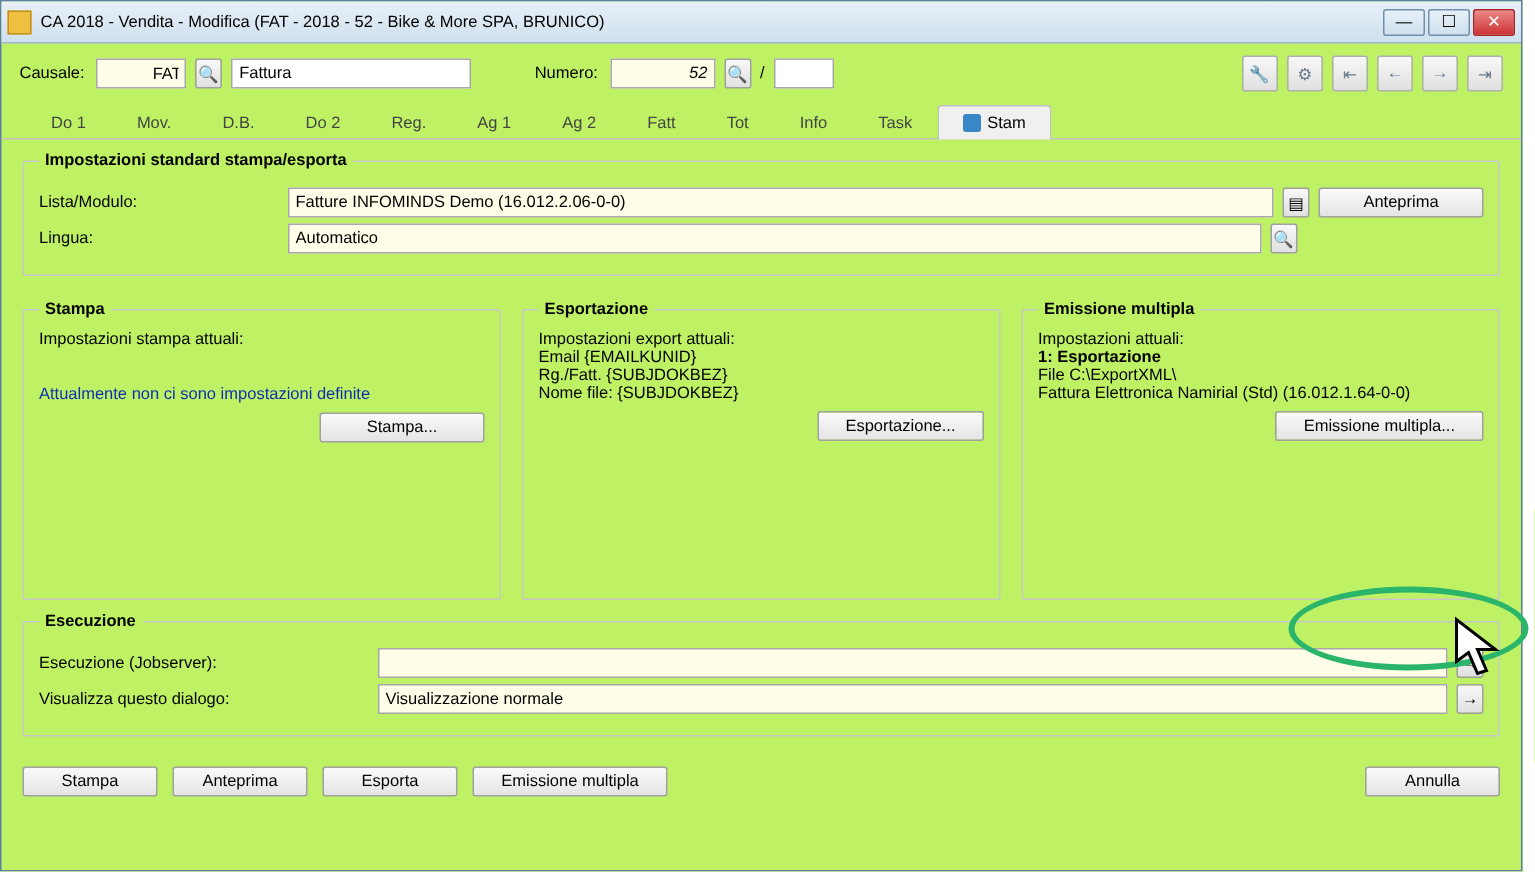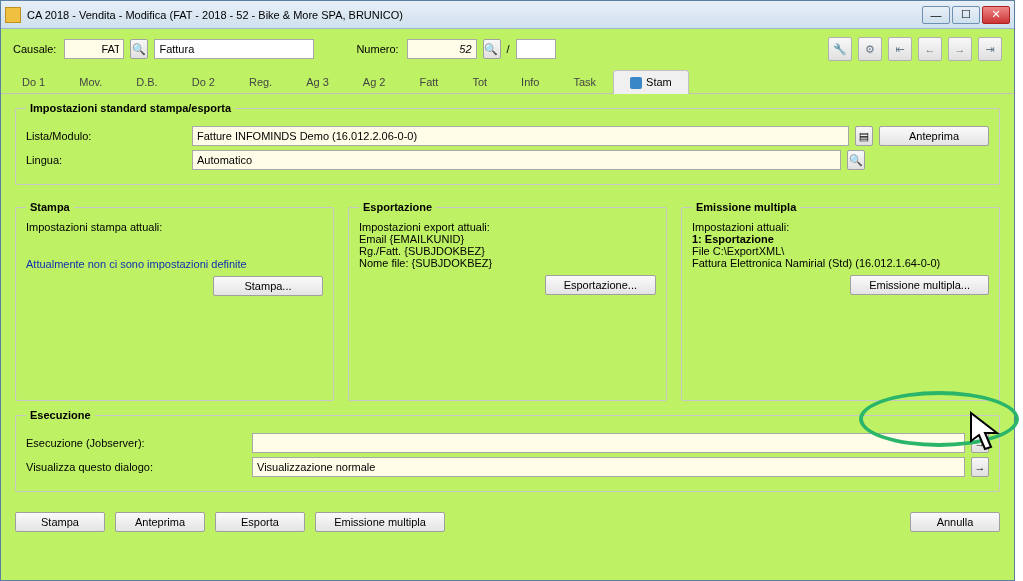--- a/index.html
+++ b/index.html
@@ -11,21 +11,21 @@
   .titlebar .winbtns { display: flex; gap: 2px; }
   .titlebar .wb { width: 28px; height: 18px; border: 1px solid #7090b0; background: linear-gradient(#e8f0f8,#cfe0ee); display: flex; align-items: center; justify-content: center; border-radius: 2px; cursor: pointer; }
   .titlebar .wb.close { background: linear-gradient(#e88,#c33); color: #fff; border-color: #a22; }
   .toprow { display: flex; align-items: center; padding: 8px 12px; gap: 6px; }
   .toprow label { margin-right: 2px; }
   .txt { background: #fffde8; border: 1px solid #a8a8a8; height: 20px; padding: 2px 4px; }
   .txt.ro { background: #fff; }
   .smbtn { width: 18px; height: 20px; background: linear-gradient(#f8f8f8,#e0e0e0); border: 1px solid #a0a0a0; border-radius: 2px; cursor: pointer; display: inline-flex; align-items: center; justify-content: center; }
   .toprow .spacer { flex: 1; }
   .toolbtn { width: 24px; height: 24px; background: linear-gradient(#f8f8f8,#e0e0e0); border: 1px solid #b0b0b0; border-radius: 2px; cursor: pointer; display: inline-flex; align-items: center; justify-content: center; color: #6a7a8a; }
-  .tabs { display: flex; padding: 0 4px; border-bottom: 1px solid #c0c0c0; position: relative; }
+  .tabs { display: flex; padding: 0 16px; border-bottom: 1px solid #c0c0c0; position: relative; }
   .tab { padding: 5px 16px; color: #444; cursor: pointer; border: 1px solid transparent; border-bottom: none; position: relative; top: 1px; }
   .tab.active { background: #f0f0f0; border-color: #c0c0c0; border-top-left-radius: 3px; border-top-right-radius: 3px; color: #000; }
   .tab .ticon { display:inline-block; width:12px; height:12px; background:#3a87c8; border-radius:2px; margin-right:4px; vertical-align:middle; }
   .content { padding: 0px 14px 10px; }
   fieldset { border: 1px solid #c8c8c8; border-radius: 2px; margin: 8px 0 0; padding: 8px 10px 10px; }
   legend { font-weight: bold; padding: 0 4px; color: #000; }
   .row { display: flex; align-items: center; margin: 4px 0; gap: 6px; }
   .row > label { width: 160px; }
   .grow { flex: 1; }
   .btn { background: linear-gradient(#fafafa,#e4e4e4); border: 1px solid #a0a0a0; border-radius: 2px; padding: 3px 18px; cursor: pointer; min-width: 110px; text-align:center; }
@@ -75,21 +75,21 @@
     <div class="toolbtn">→</div>
     <div class="toolbtn">⇥</div>
   </div>
 
   <div class="tabs">
     <div class="tab">Do 1</div>
     <div class="tab">Mov.</div>
     <div class="tab">D.B.</div>
     <div class="tab">Do 2</div>
     <div class="tab">Reg.</div>
-    <div class="tab">Ag 3</div>
+    <div class="tab">Ag 1</div>
     <div class="tab">Ag 2</div>
     <div class="tab">Fatt</div>
     <div class="tab">Tot</div>
     <div class="tab">Info</div>
     <div class="tab">Task</div>
     <div class="tab active"><span class="ticon"></span><span>Stam</span></div>
   </div>
 
   <div class="content">
 

